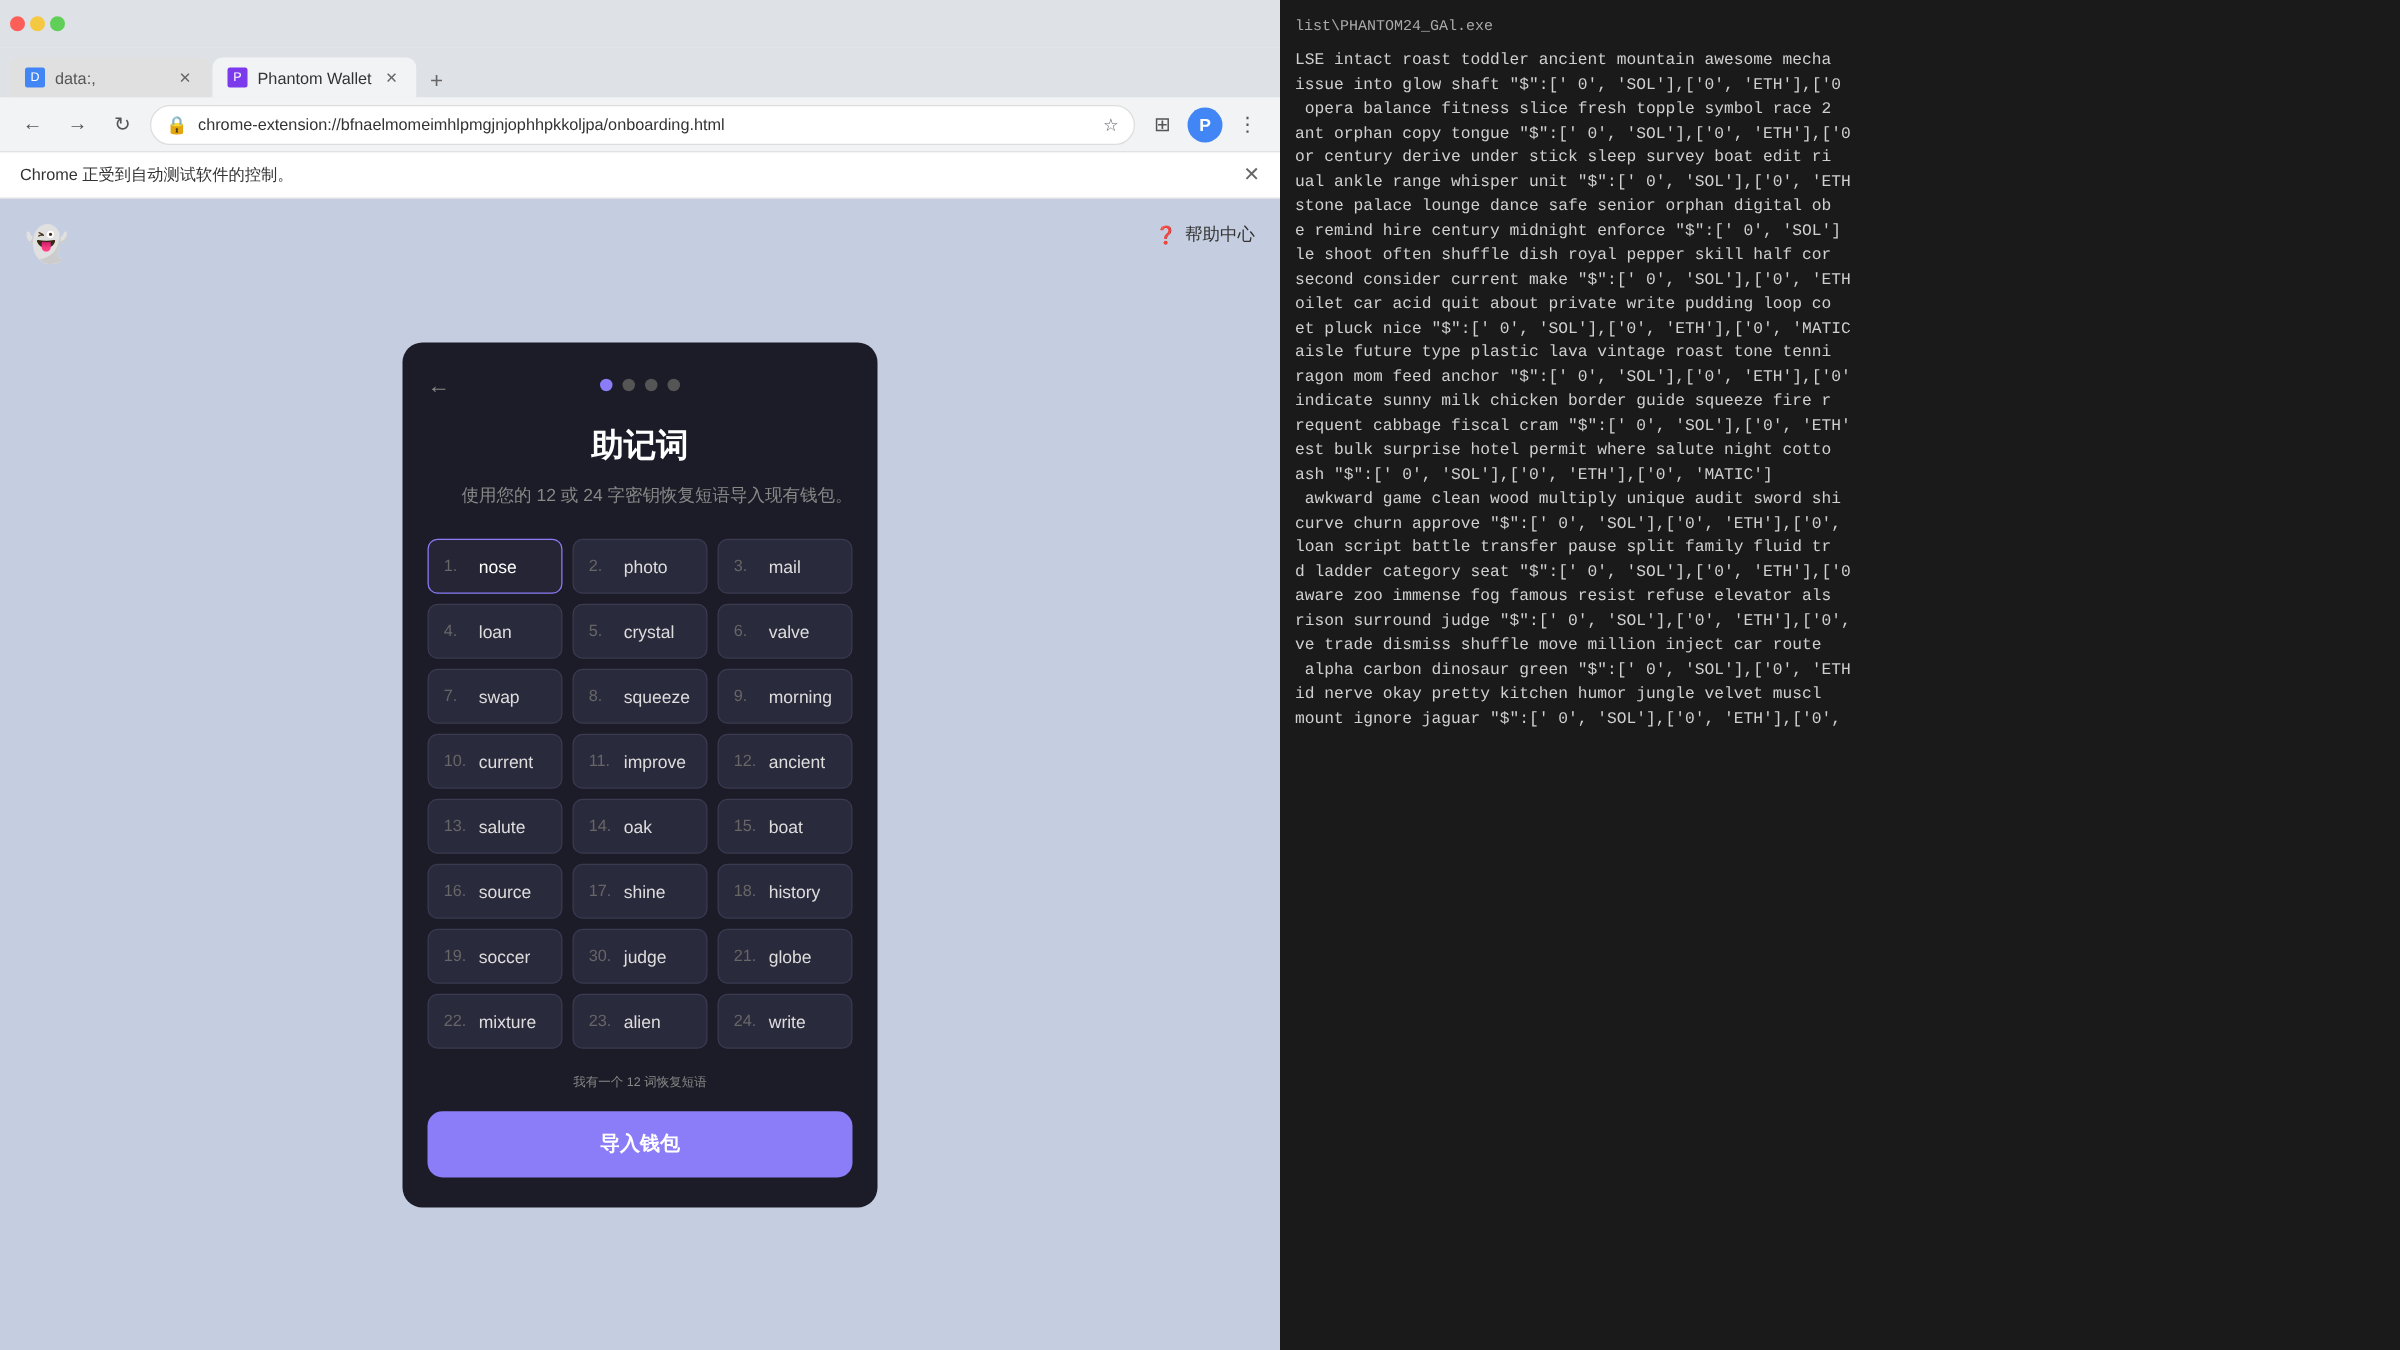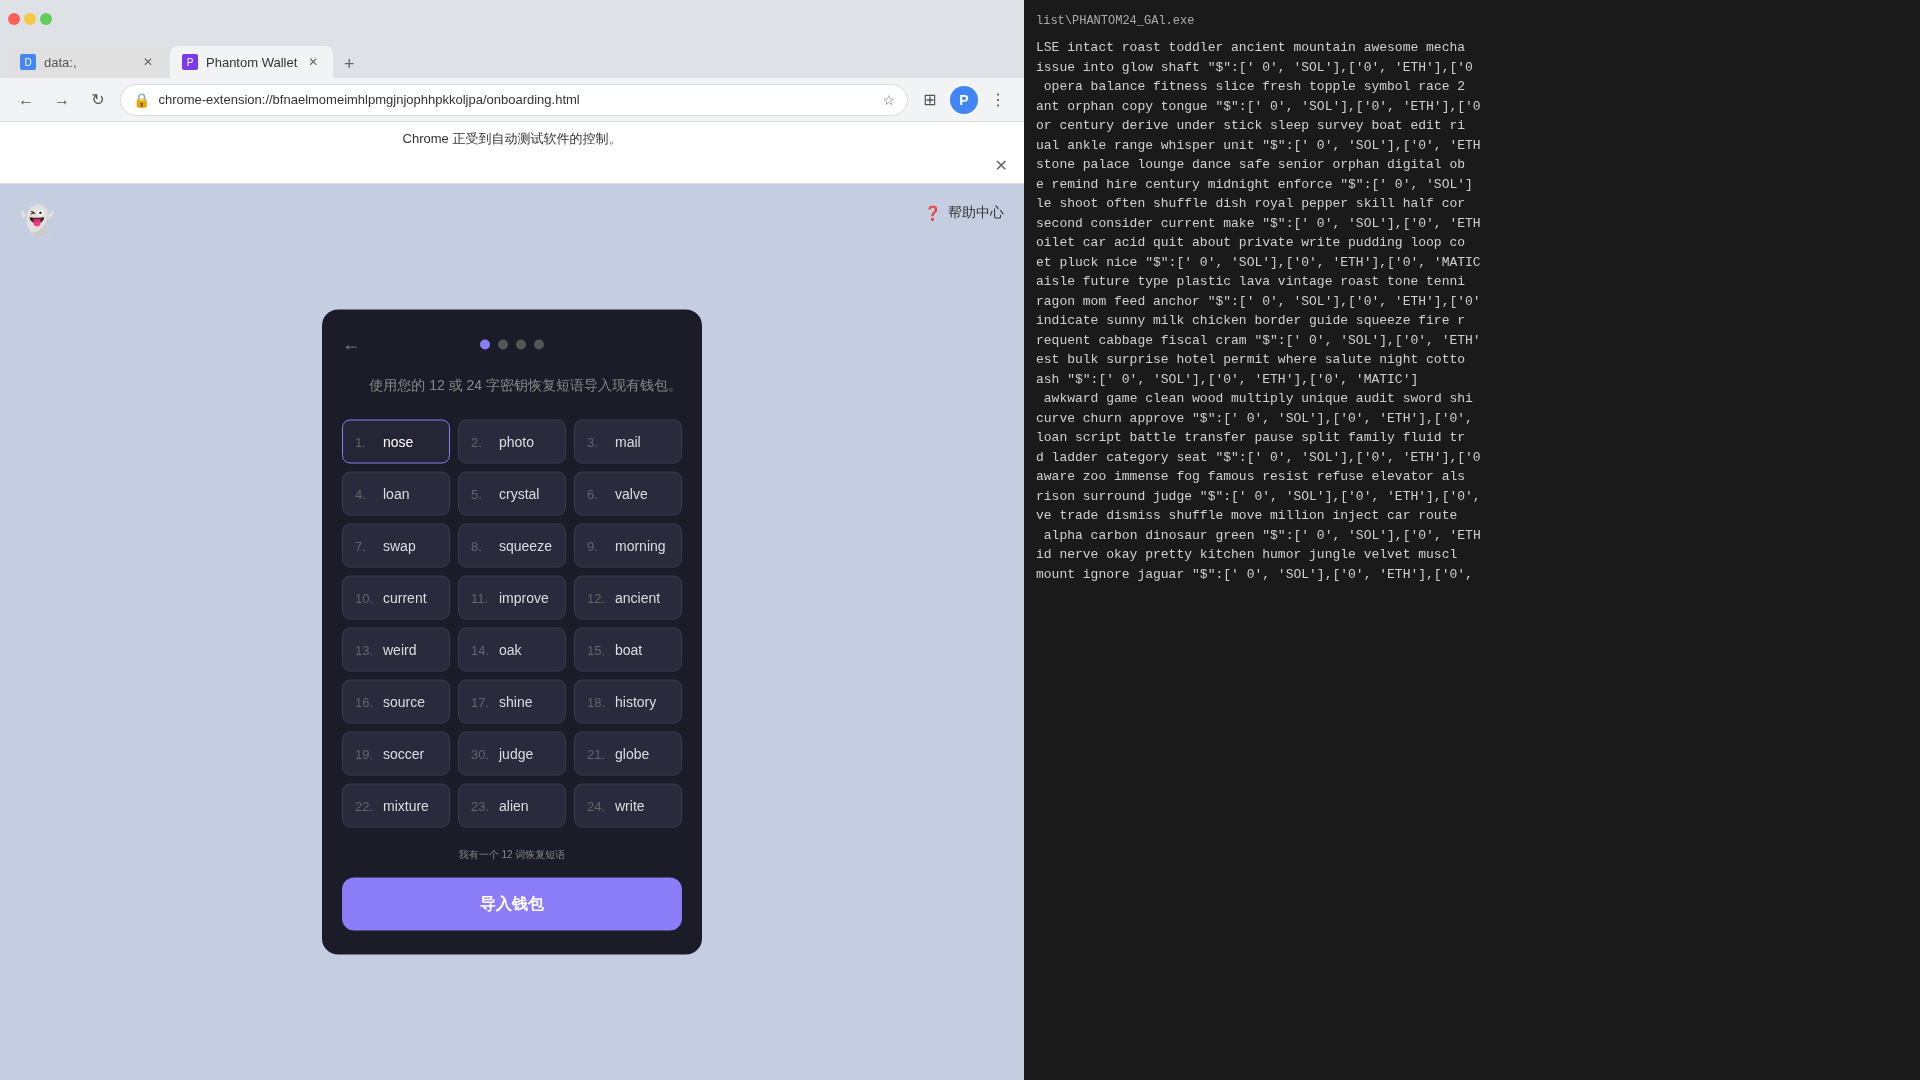--- a/index.html
+++ b/index.html
@@ -188,21 +188,20 @@
 
     .notification-bar {
       background: #fff;
       padding: 8px 16px;
       display: flex;
       align-items: center;
       font-size: 13px;
       color: #333;
       border-bottom: 1px solid #e0e0e0;
       gap: 8px;
-      flex-direction: column;
     }
 
     .notification-close {
       margin-left: auto;
       cursor: pointer;
       color: #666;
       font-size: 16px;
     }
 
     
@@ -482,20 +481,21 @@
         <button class="back-btn">←</button>
         <div class="progress-dots">
           <div class="dot active"></div>
           <div class="dot"></div>
           <div class="dot"></div>
           <div class="dot"></div>
         </div>
       </div>
 
       
+      <div class="modal-title">助记词</div>
       <div class="modal-subtitle">使用您的 12 或 24 字密钥恢复短语导入现有钱包。</div>
 
       
       <div class="seed-grid" id="seed-grid">
       <div class="seed-cell active">
             <span class="seed-num">1.</span>
             <input type="text" value="nose" style="">
           </div>
           <div class="seed-cell">
             <span class="seed-num">2.</span>
@@ -536,21 +536,21 @@
           <div class="seed-cell">
             <span class="seed-num">11.</span>
             <span class="seed-word">improve</span>
           </div>
           <div class="seed-cell">
             <span class="seed-num">12.</span>
             <span class="seed-word">ancient</span>
           </div>
           <div class="seed-cell">
             <span class="seed-num">13.</span>
-            <span class="seed-word">weird</span>
+            <span class="seed-word">salute</span>
           </div>
           <div class="seed-cell">
             <span class="seed-num">14.</span>
             <span class="seed-word">oak</span>
           </div>
           <div class="seed-cell">
             <span class="seed-num">15.</span>
             <span class="seed-word">boat</span>
           </div>
           <div class="seed-cell">

